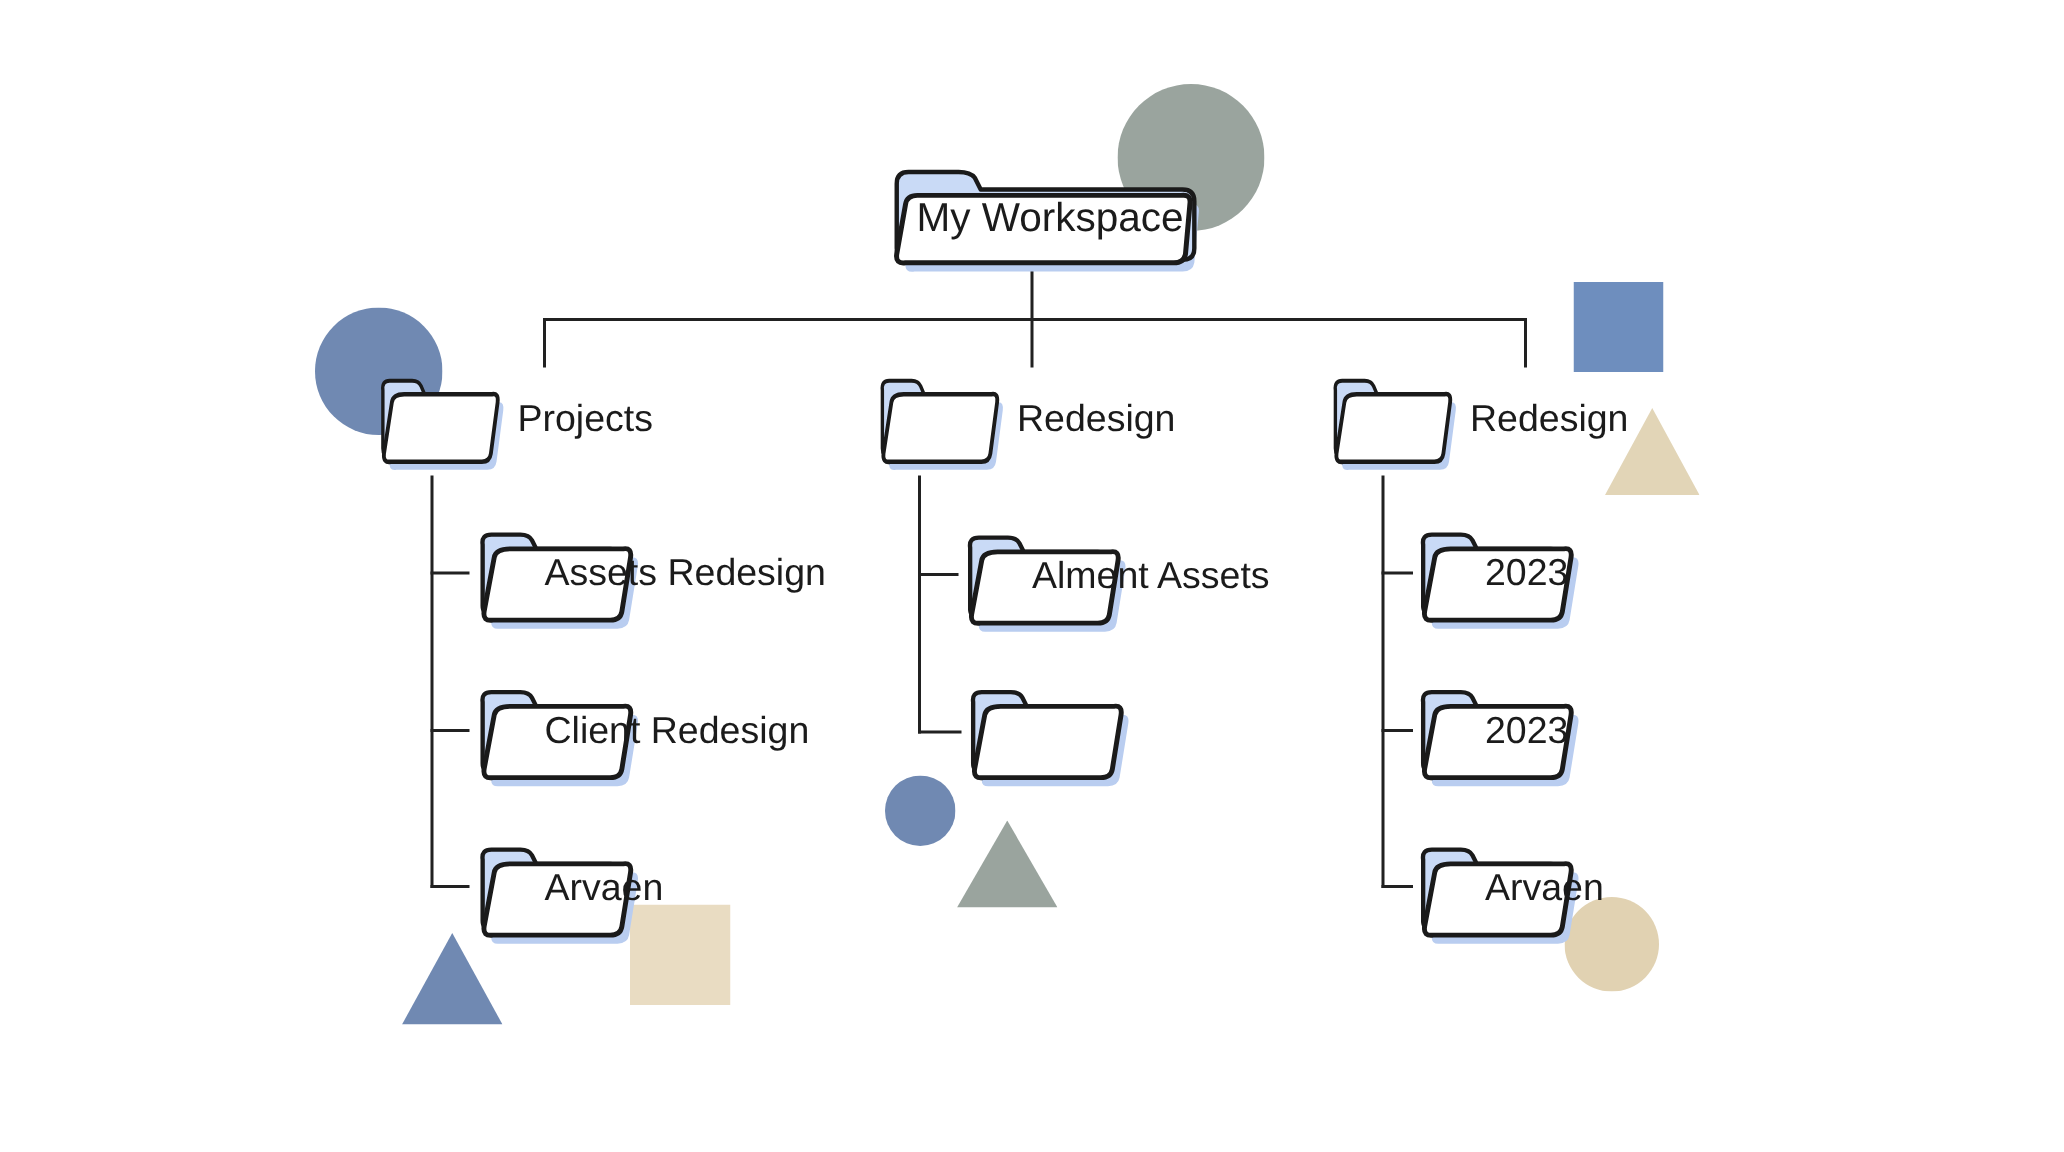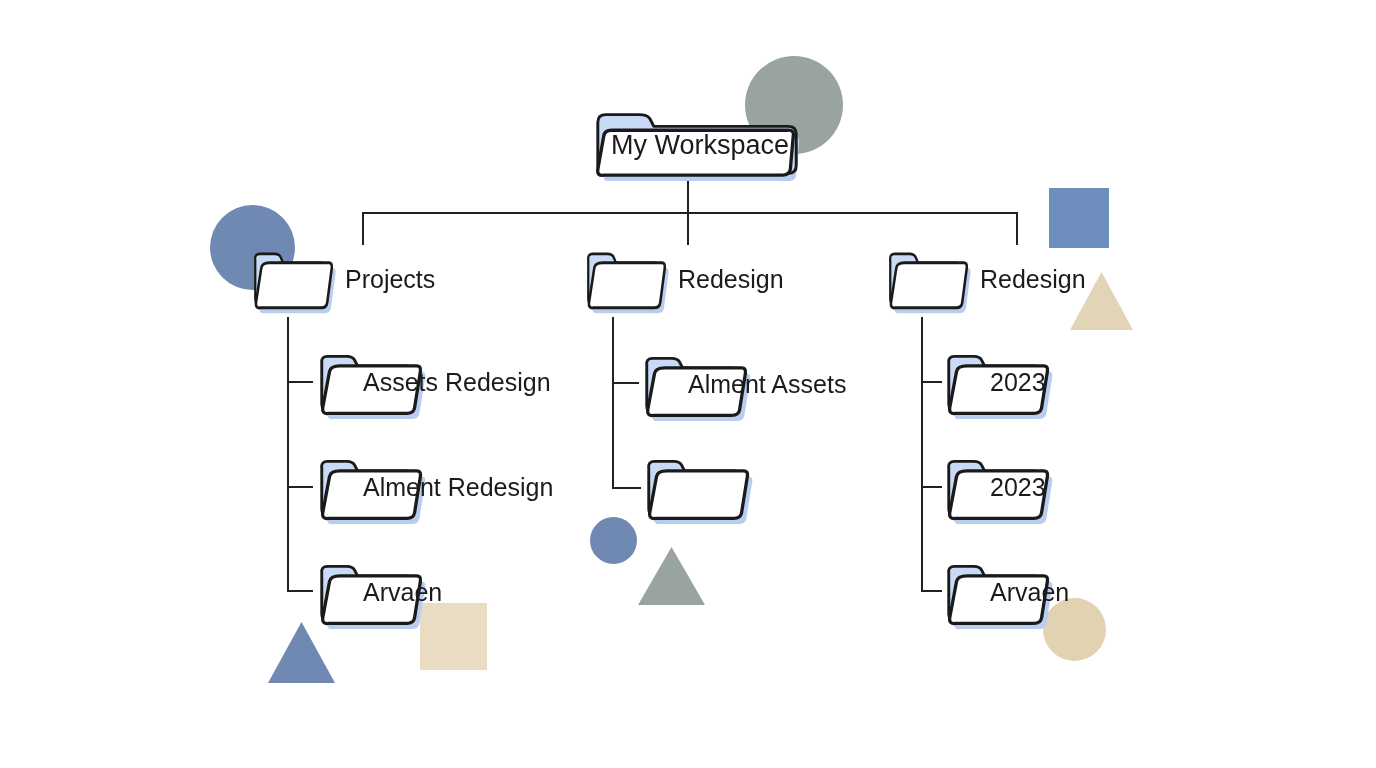--- a/index.html
+++ b/index.html
@@ -127,21 +127,21 @@
   <div class="node child-node" style="left:315px;top:345px">
     <svg class="folder" width="116" height="76" viewBox="0 0 120 80" preserveAspectRatio="none">
         <use href="#folderSmall"></use>
       </svg>
     <span class="label">Assets Redesign</span>
   </div>
   <div class="node child-node" style="left:315px;top:450px">
     <svg class="folder" width="116" height="76" viewBox="0 0 120 80" preserveAspectRatio="none">
         <use href="#folderSmall"></use>
       </svg>
-    <span class="label">Alment Redesign</span>
+    <span class="label">Client Redesign</span>
   </div>
   <div class="node child-node" style="left:315px;top:555px">
     <svg class="folder" width="116" height="76" viewBox="0 0 120 80" preserveAspectRatio="none">
         <use href="#folderSmall"></use>
       </svg>
     <span class="label">Arvaen</span>
   </div>
 
   <div class="node parent-node" style="left:583px;top:243px">
     <svg class="folder" width="90" height="72" viewBox="0 0 120 80" preserveAspectRatio="none">

